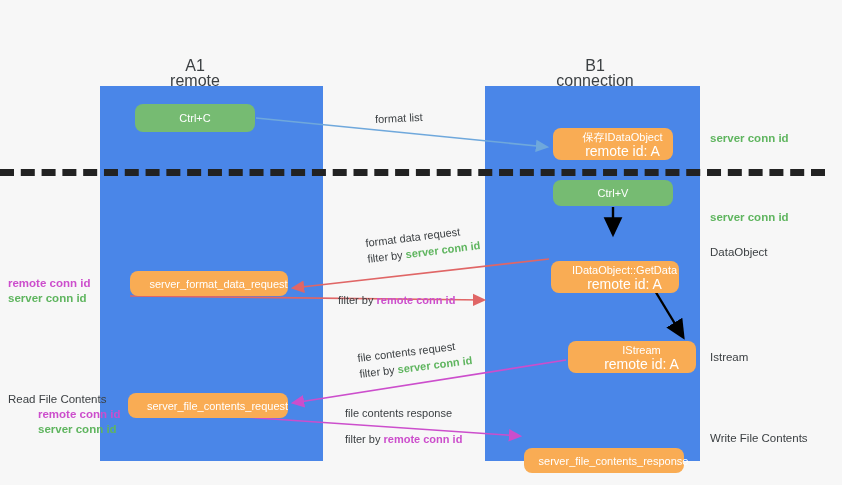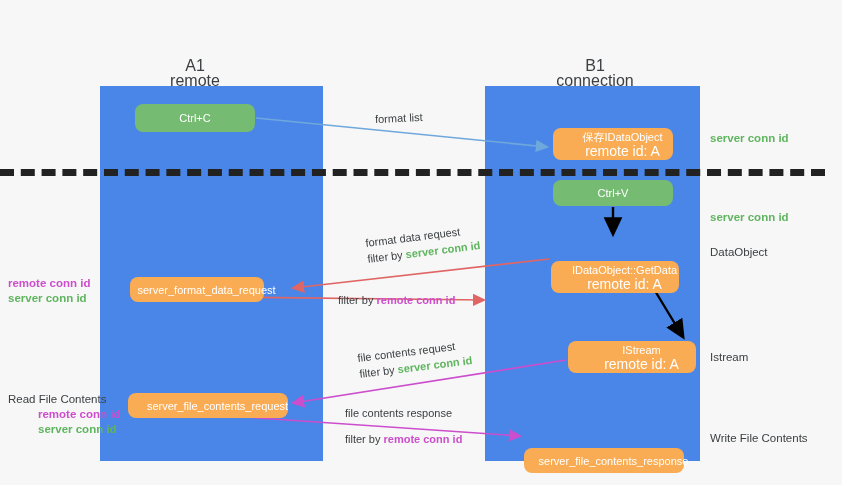--- a/index.html
+++ b/index.html
@@ -42,21 +42,21 @@
     text-align:center;
     border-radius:8px;
   }
   .node .l2{font-size:14px;}
   .orange{background:#f9ac54;padding-left:19px;}
   .green{background:#76bb72;}
   #n-ctrlc{left:135px;top:104px;width:120px;height:28px;}
   #n-save-ido{left:553px;top:128px;width:120px;height:32px;}
   #n-ctrlv{left:553px;top:180px;width:120px;height:26px;}
   #n-getdata{left:551px;top:238px;width:128px;height:32px;margin-top:23px;}
-  #n-fmt-req{left:130px;top:277px;width:134px;height:25px;}
+  #n-fmt-req{left:130px;top:271px;width:158px;height:25px;}
   #n-fmt-resp{left:488px;top:288px;width:158px;height:25px;}
   #n-istream{left:568px;top:341px;width:128px;height:32px;}
   #n-file-req{left:128px;top:393px;width:160px;height:25px;}
   #n-file-resp{left:524px;top:448px;width:160px;height:25px;}
   
   .side{font-size:11.5px;line-height:15px;}
   .green-t{color:#5fb55f;font-weight:bold;}
   .purple-t{color:#cc4ecc;font-weight:bold;}
   .dark-t{color:#3c4043;}
   #s-conn-1{left:710px;top:131px;}

